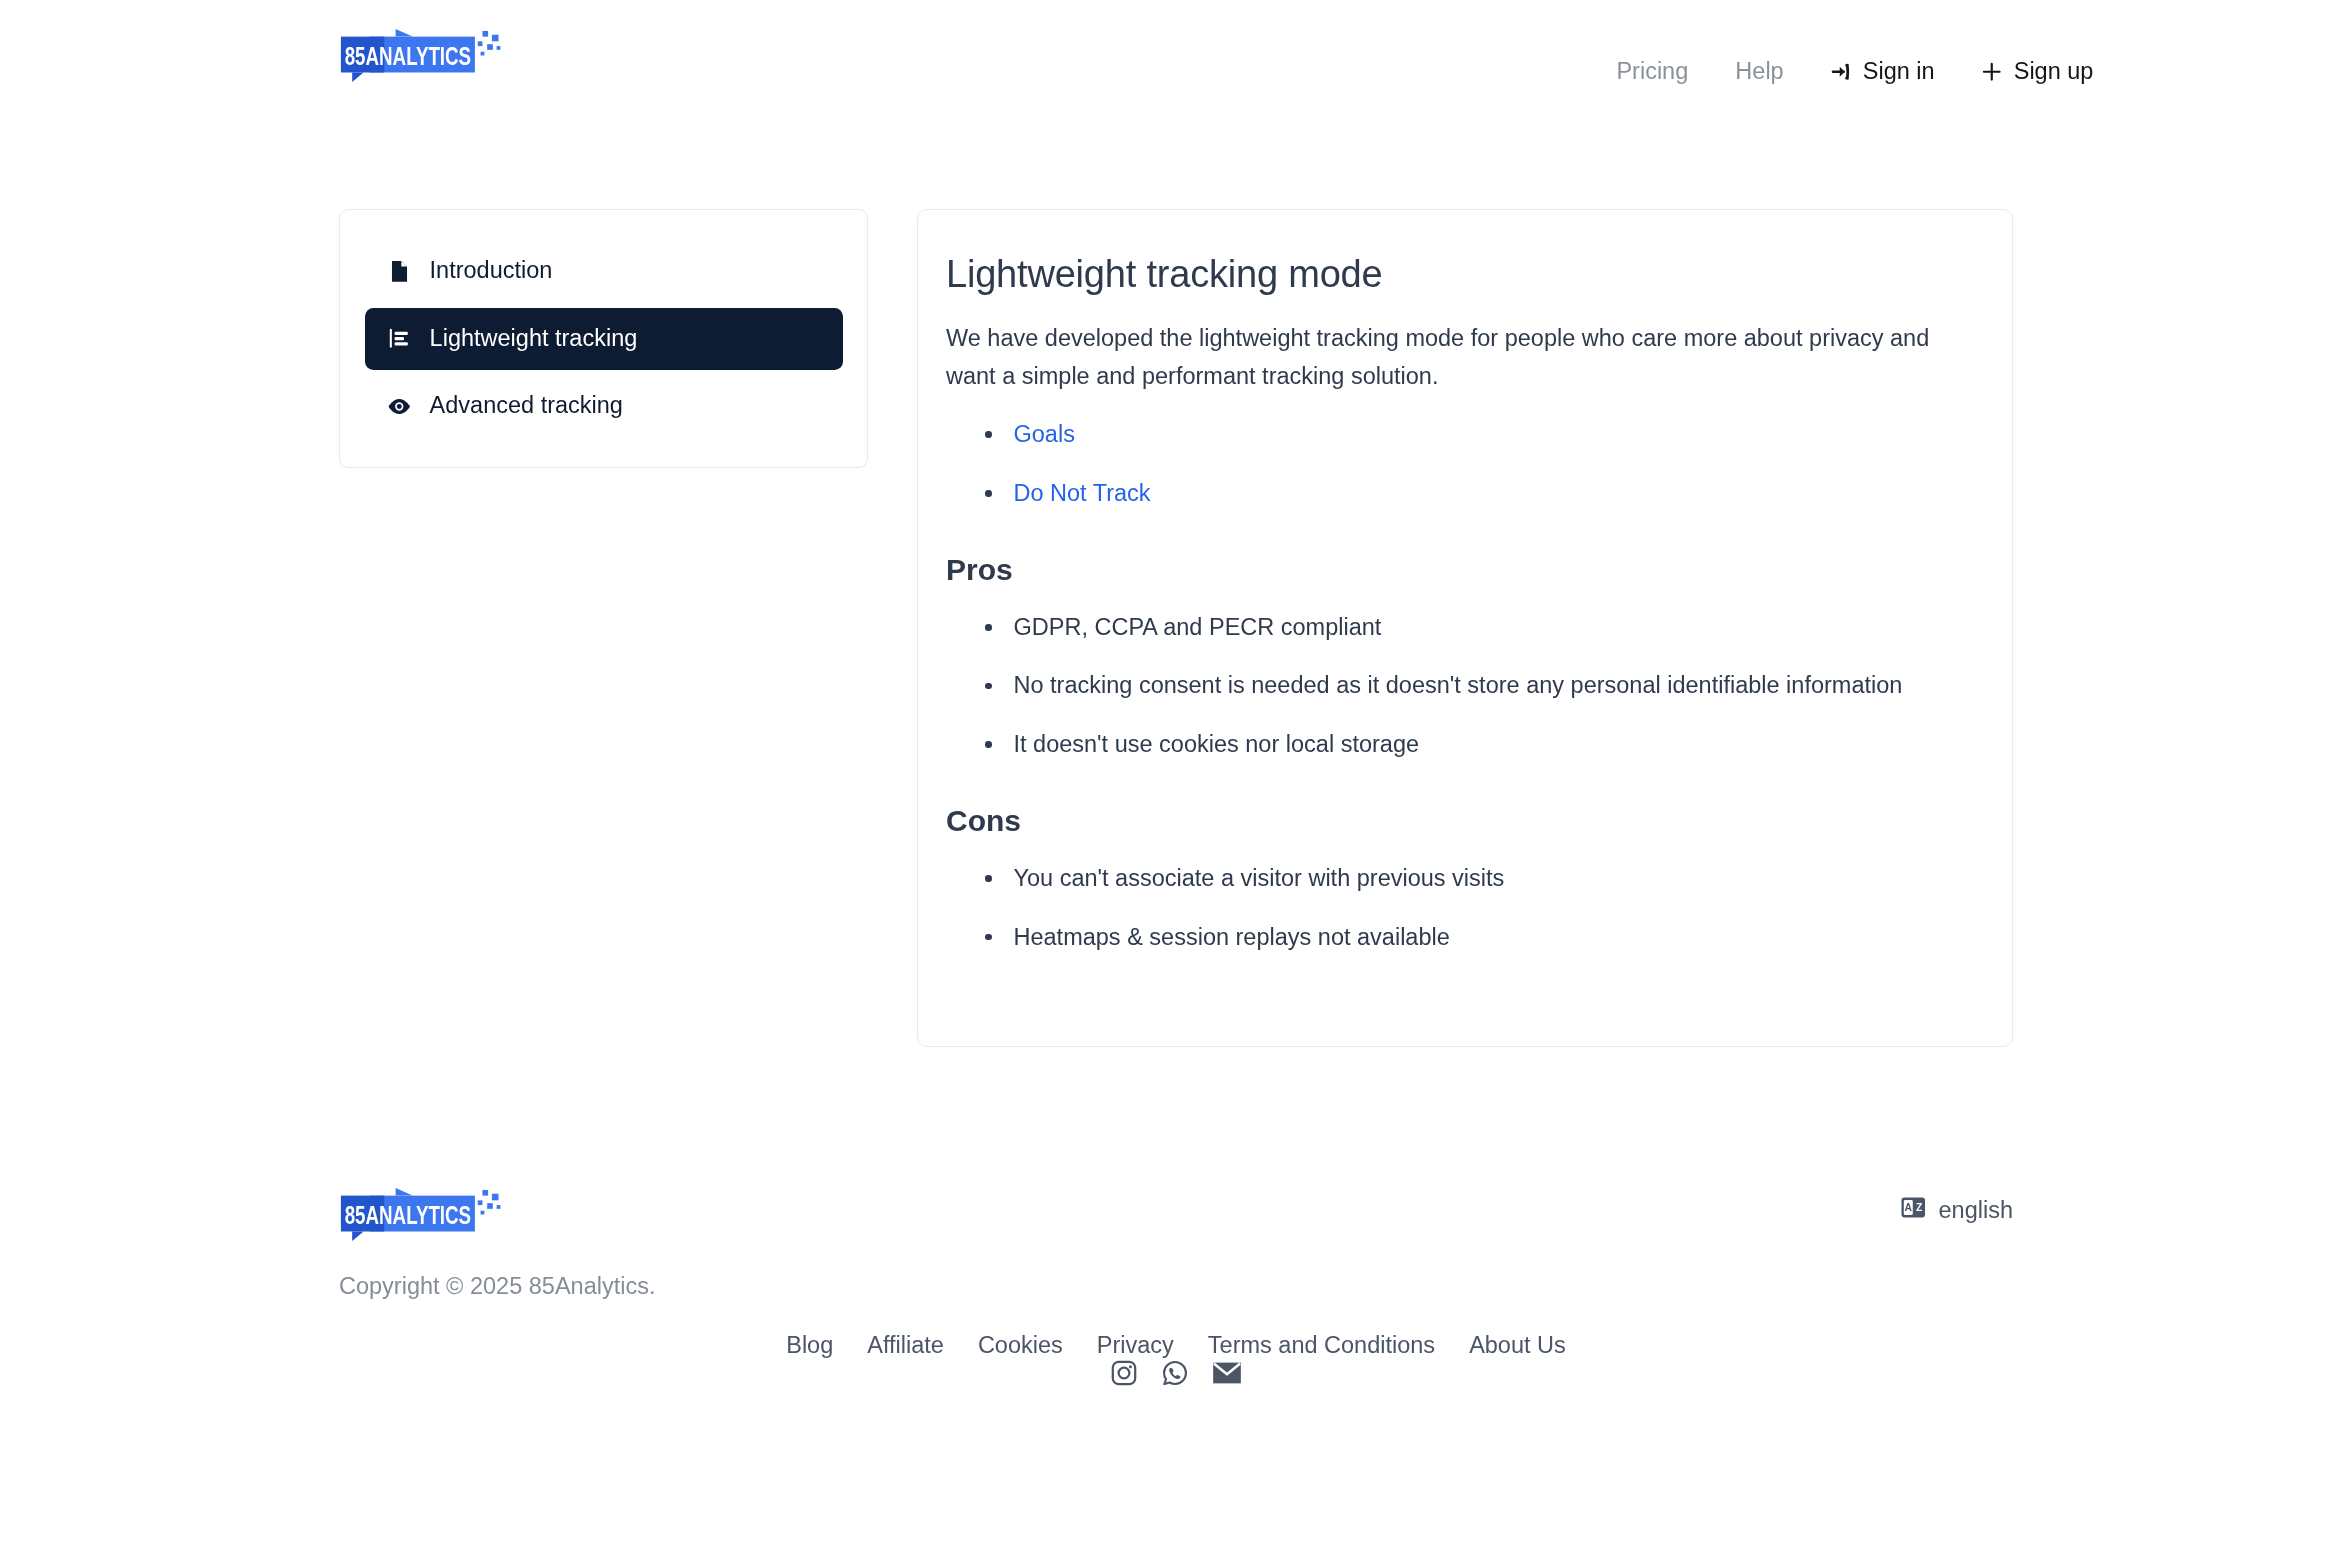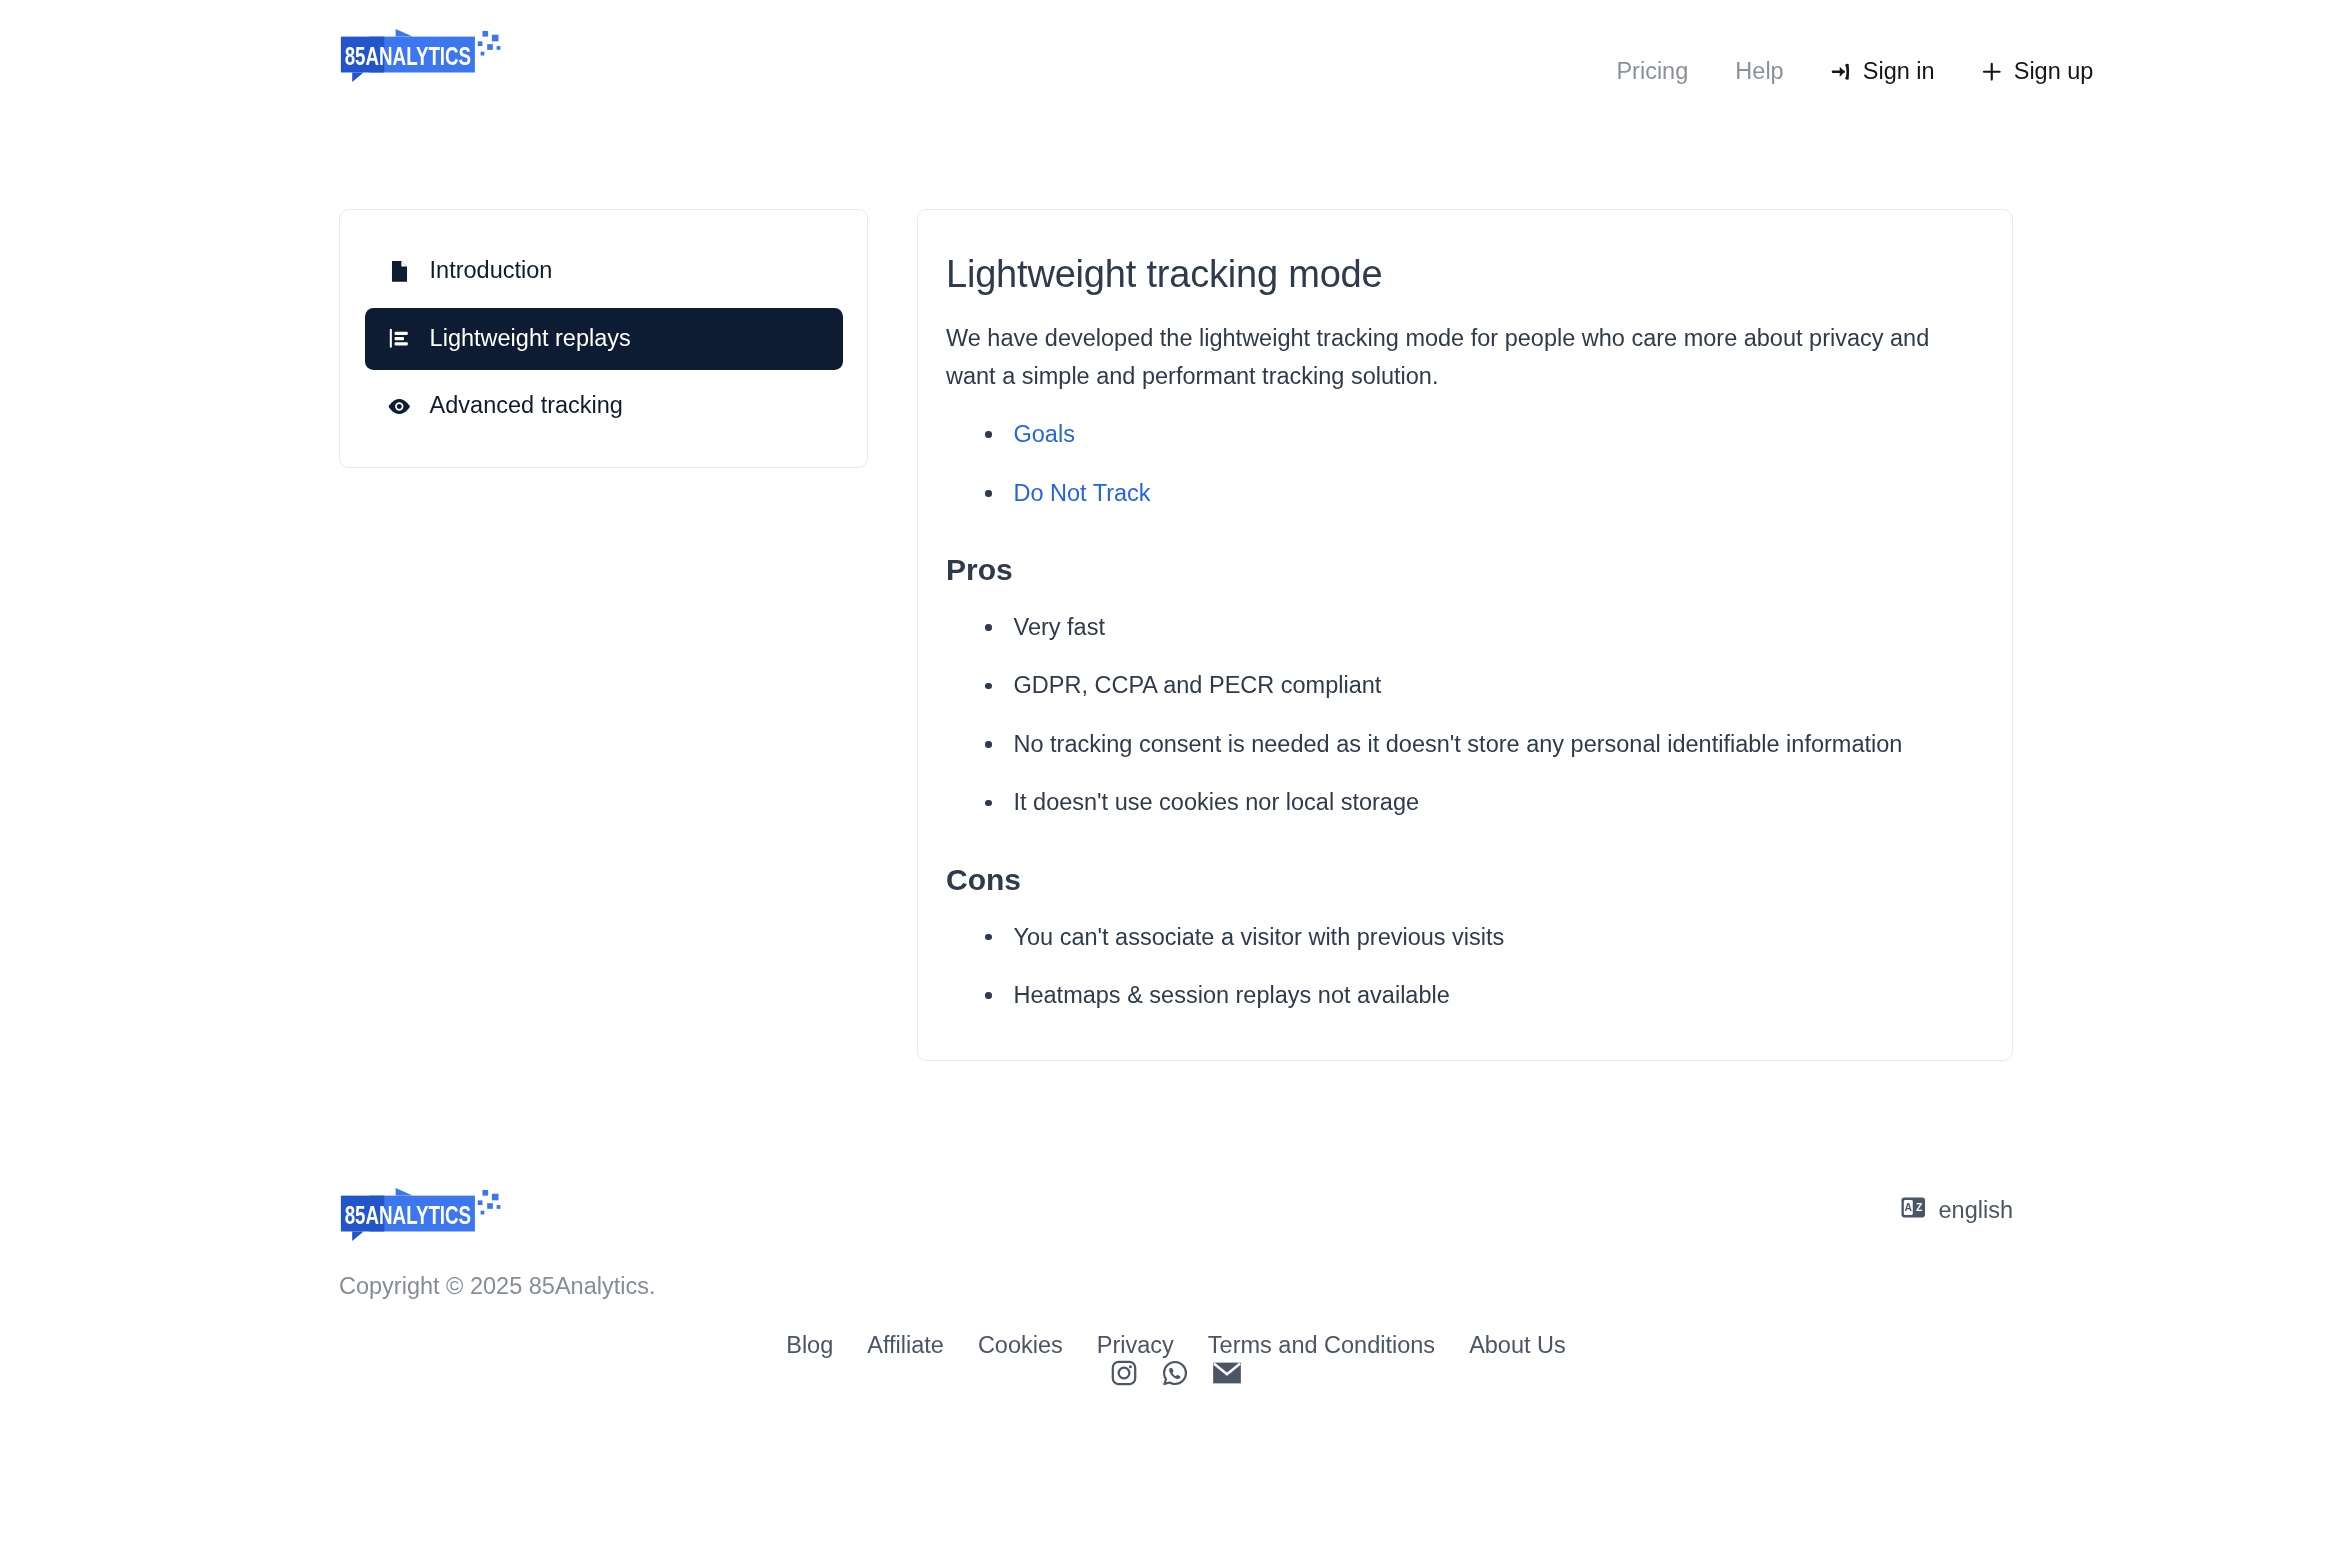--- a/index.html
+++ b/index.html
@@ -295,21 +295,21 @@
 
       <div class="side-item active">
         <span class="side-icon">
           <svg width="22.6" height="22.6" viewBox="0 0 24 24">
             <path d="M3 3v18" stroke="#ffffff" stroke-width="2.2" stroke-linecap="round"></path>
             <rect x="7" y="5" width="14" height="3.4" rx="1" fill="#ffffff"></rect>
             <rect x="7" y="10.6" width="10" height="3.4" rx="1" fill="#ffffff"></rect>
             <rect x="7" y="16.2" width="14" height="3.4" rx="1" fill="#ffffff"></rect>
           </svg>
         </span>
-        <span class="side-label">Lightweight replays</span>
+        <span class="side-label">Lightweight tracking</span>
       </div>
 
       <div class="side-item">
         <span class="side-icon">
           <svg width="24.5" height="19" viewBox="0 0 26 18">
             <path d="M13 1C6 1 1.6 9 1.6 9S6 17 13 17s11.4-8 11.4-8S20 1 13 1z" fill="#0d1b33"></path>
             <circle cx="13" cy="9" r="4.4" fill="#ffffff"></circle>
             <circle cx="13" cy="9" r="2.6" fill="#0d1b33"></circle>
           </svg>
         </span>
@@ -329,21 +329,20 @@
           <li>
             <a class="doc-link">Goals</a>
           </li>
           <li>
             <a class="doc-link">Do Not Track</a>
           </li>
         </ul>
 
         <h2 class="sec-heading">Pros</h2>
         <ul class="doc-list">
-          <li>Very fast</li>
           <li>GDPR, CCPA and PECR compliant</li>
           <li>No tracking consent is needed as it doesn't store any personal identifiable information</li>
           <li>It doesn't use cookies nor local storage</li>
         </ul>
 
         <h2 class="sec-heading">Cons</h2>
         <ul class="doc-list">
           <li>You can't associate a visitor with previous visits</li>
           <li>Heatmaps &amp; session replays not available</li>
         </ul>

